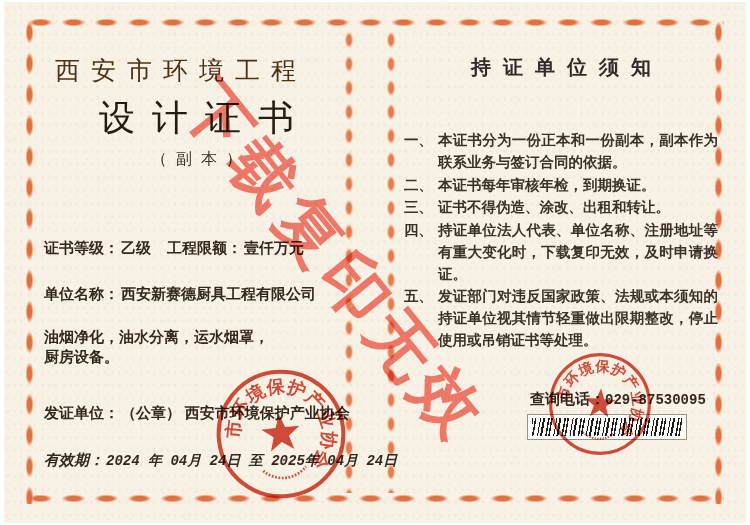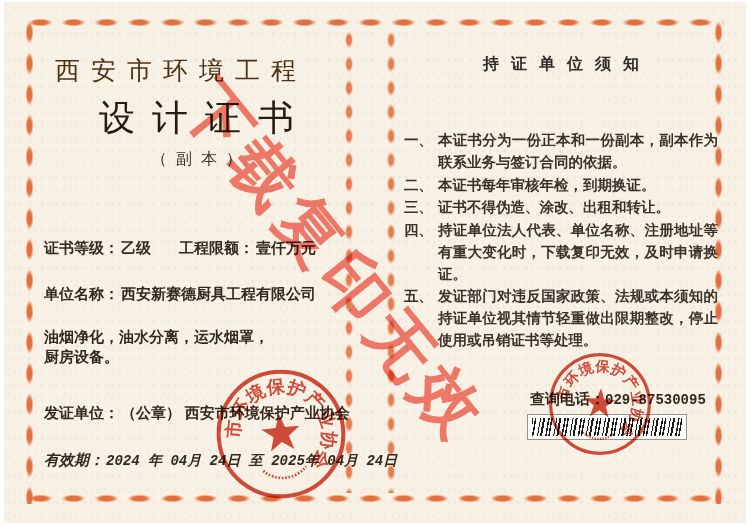--- a/index.html
+++ b/index.html
@@ -31,32 +31,32 @@
   .lt1{position:absolute;top:52px;width:100%;text-align:left;font-size:25px;font-weight:normal;
        letter-spacing:11px;padding-left:11px;box-sizing:border-box;color:#4a3214;}
   .lt2{position:absolute;top:92px;width:100%;text-align:center;font-size:36px;font-weight:normal;
        letter-spacing:17px;padding-left:17px;box-sizing:border-box;color:#241c10;}
   .lsub{position:absolute;top:147px;width:100%;text-align:center;font-size:16px;
         letter-spacing:9px;padding-left:9px;box-sizing:border-box;color:#3a3226;}
   .frow{position:absolute;left:0;width:100%;font-size:15px;font-weight:bold;color:#33281c;white-space:nowrap;}
   .frow .flabel{margin-right:2px;}
   .r-no{top:190px;}
   .r-grade{top:237px;}
-  .r-grade .flabel2{margin-left:28px;}
+  .r-grade .flabel2{margin-left:16px;}
   .r-company{top:283px;}
   .r-cat{top:325px;display:flex;white-space:normal;}
   .r-cat .flabel{flex:0 0 auto;}
   .r-cat .fval{flex:1;line-height:1.35;}
   .r-issuer{top:402px;}
   .r-valid{top:449px;font-style:italic;}
   .numish{font-family:"Liberation Mono","DejaVu Sans Mono",monospace;font-size:14px;}
 
   
   .page-right{position:absolute;left:398px;top:0;width:318px;height:100%;}
-  .rtitle{position:absolute;top:52px;width:100%;text-align:center;font-size:16px;font-weight:bold;
+  .rtitle{position:absolute;top:52px;width:100%;text-align:center;font-size:20px;font-weight:bold;
           letter-spacing:12px;padding-left:12px;box-sizing:border-box;color:#2f2b26;}
   .notes{position:absolute;top:128px;left:2px;right:2px;color:#3a3129;font-size:14.5px;
          font-weight:bold;line-height:1.5;}
   .note{display:flex;margin-bottom:1px;}
   .note .num{flex:0 0 34px;}
   .note .txt{flex:1;text-align:justify;}
   .phone{position:absolute;top:388px;left:128px;font-size:15px;font-weight:bold;color:#33281c;white-space:nowrap;}
   .barcode{position:absolute;top:412px;left:125px;width:160px;height:26px;background:#fdfdfb;
            border:1px solid #9a9288;box-sizing:border-box;overflow:hidden;}
   .barcode .bars{position:absolute;inset:3px 4px;

